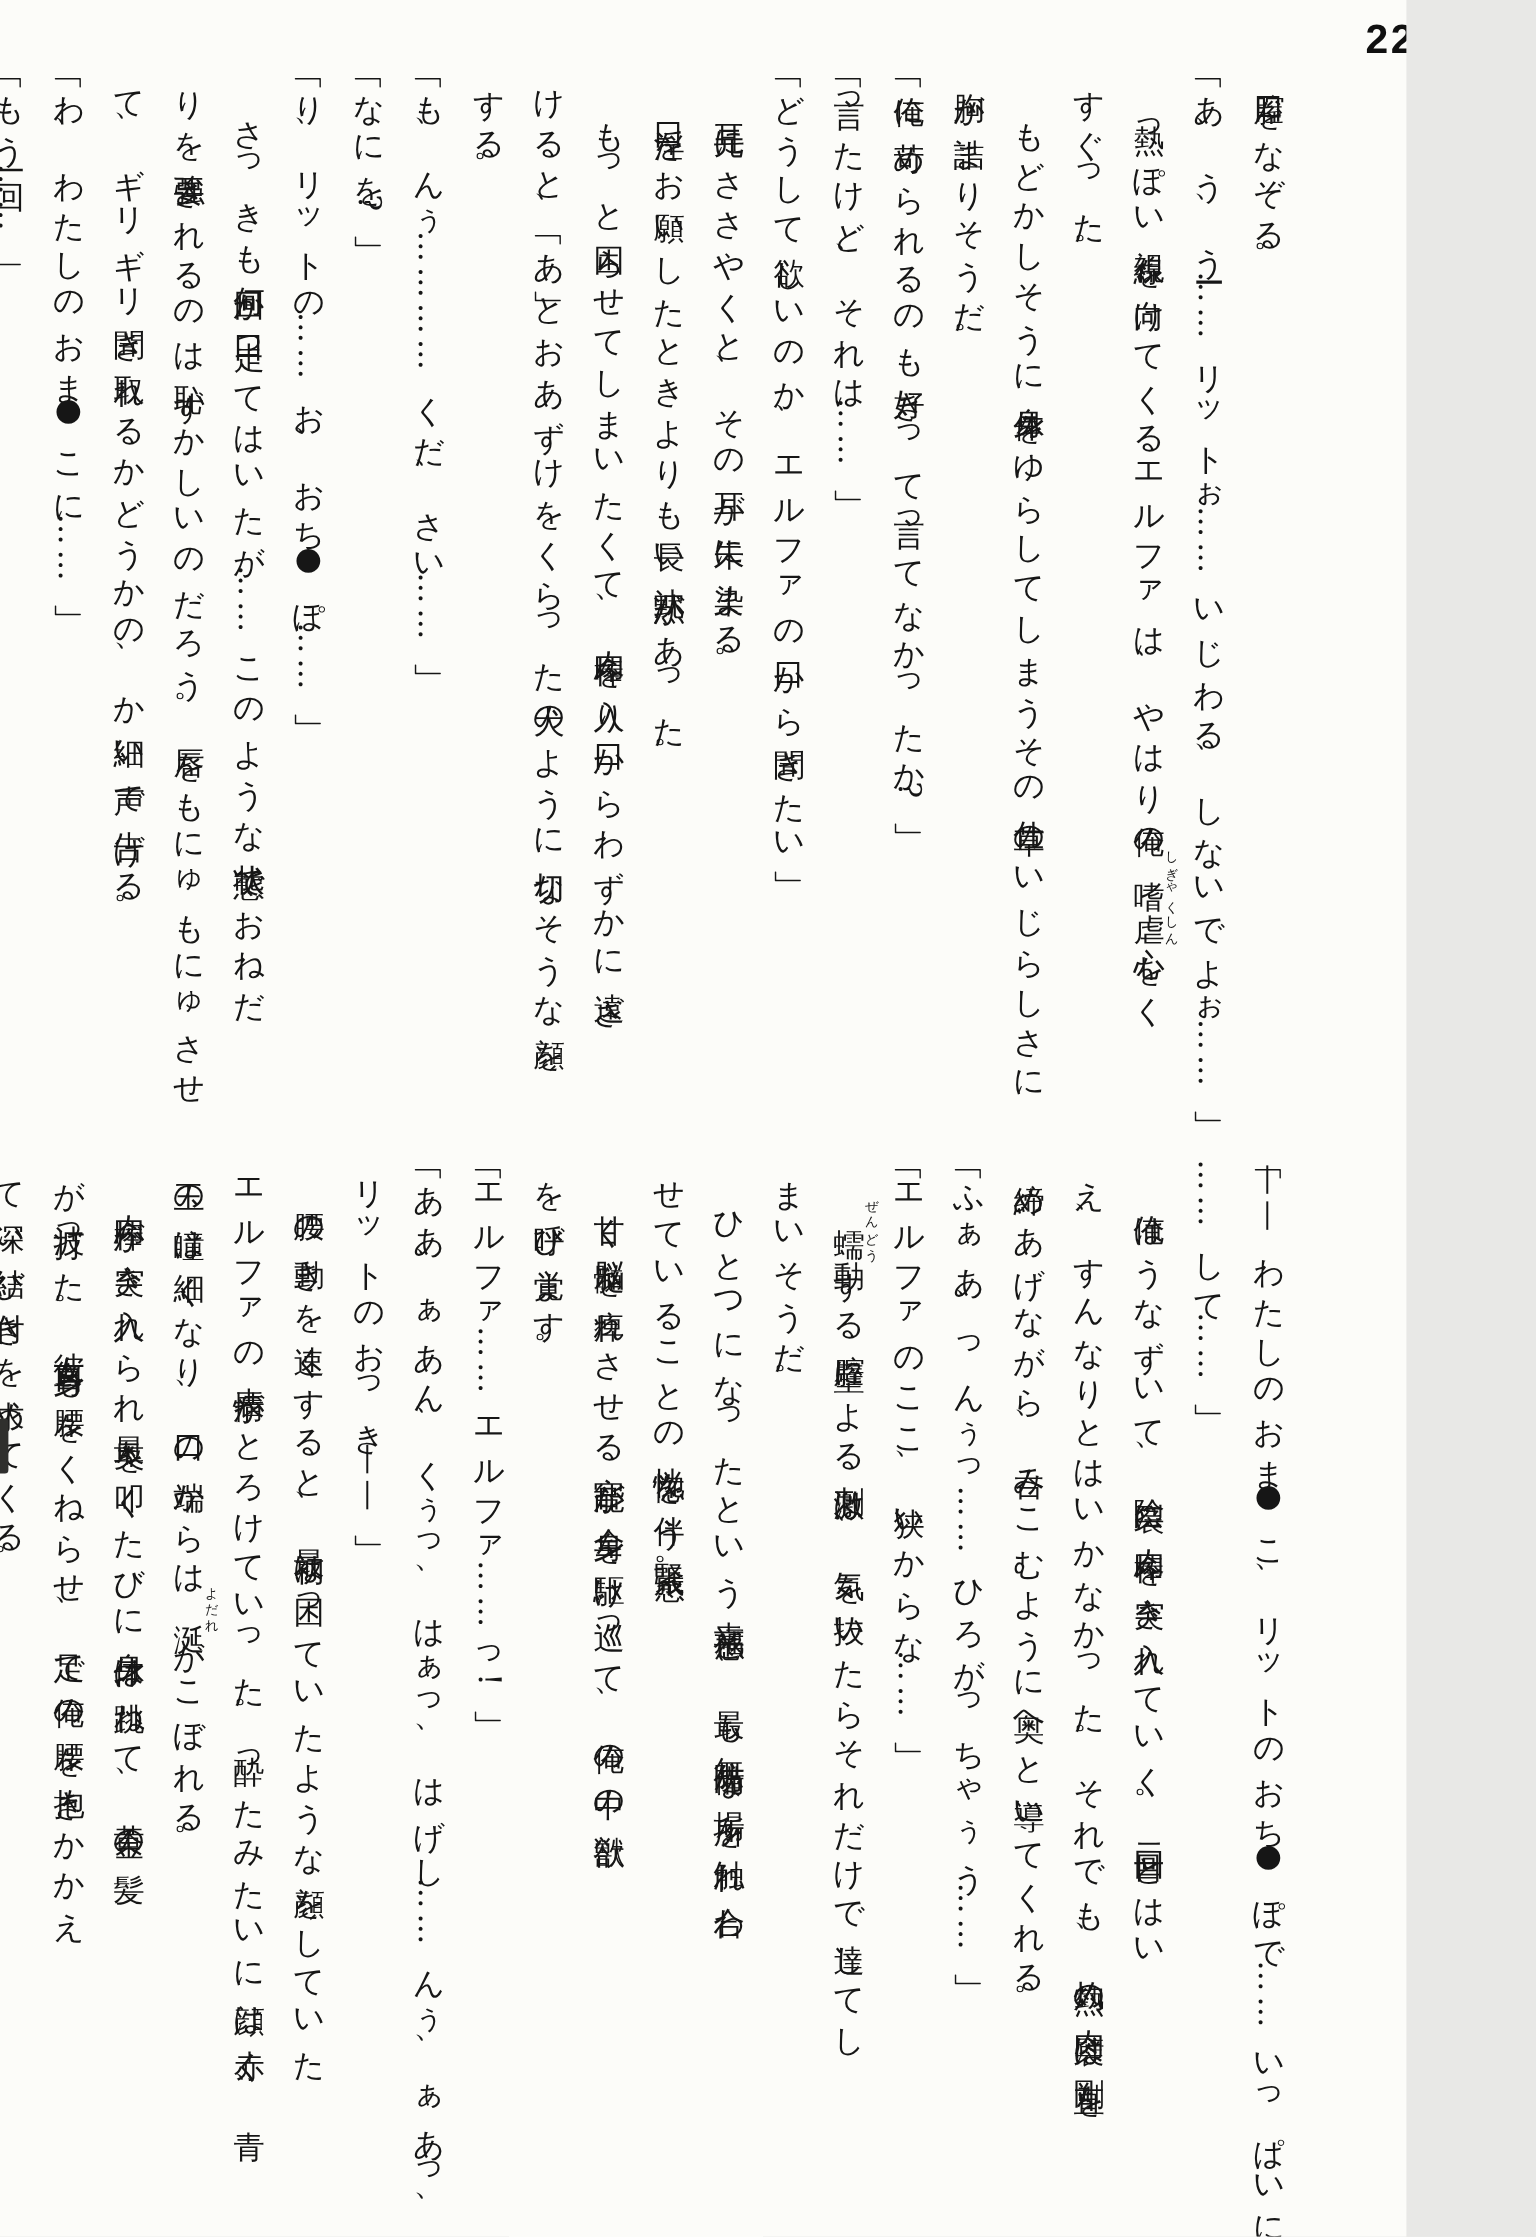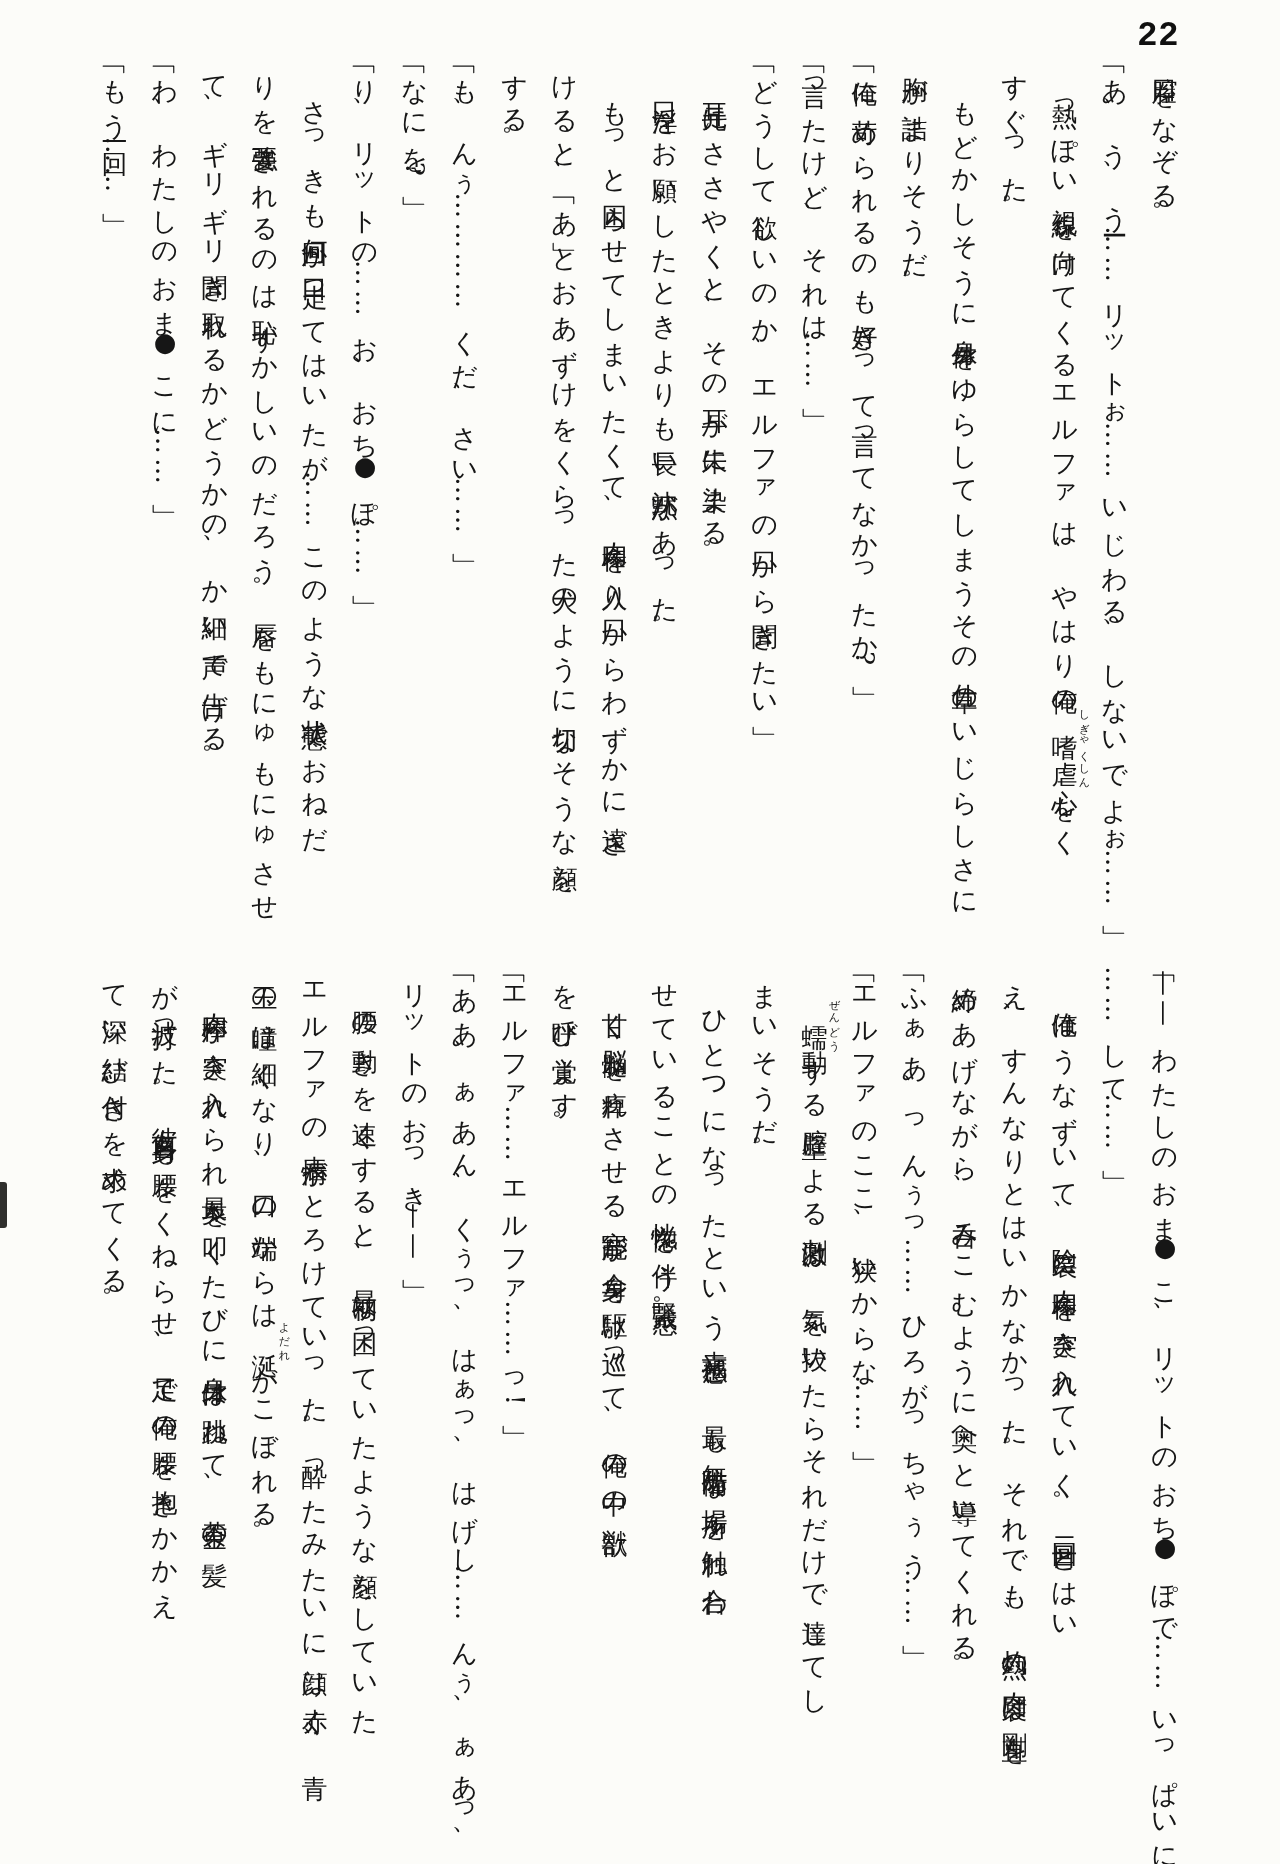--- a/index.html
+++ b/index.html
@@ -1,17 +1,17 @@
 <!DOCTYPE html>
 <html><head>
 <meta charset="utf-8">
 <style>
   html,body{margin:0;padding:0;background:#e8e8e6;}
   .page{
-    position:relative;width:1280px;height:1864px;background:#fcfcf9;
+    position:relative;width:1172px;height:1864px;background:#fcfcf9;
     overflow:hidden;color:#161616;
     font-family:"DejaVu Serif","Liberation Serif",serif;
   }
   .pageno{
     position:absolute;top:14px;left:1138px;
     font-family:"Liberation Sans","DejaVu Sans",sans-serif;
     font-weight:700;font-size:34px;letter-spacing:2px;color:#101010;
   }
   .band{
     position:absolute;right:90px;width:1104px;

